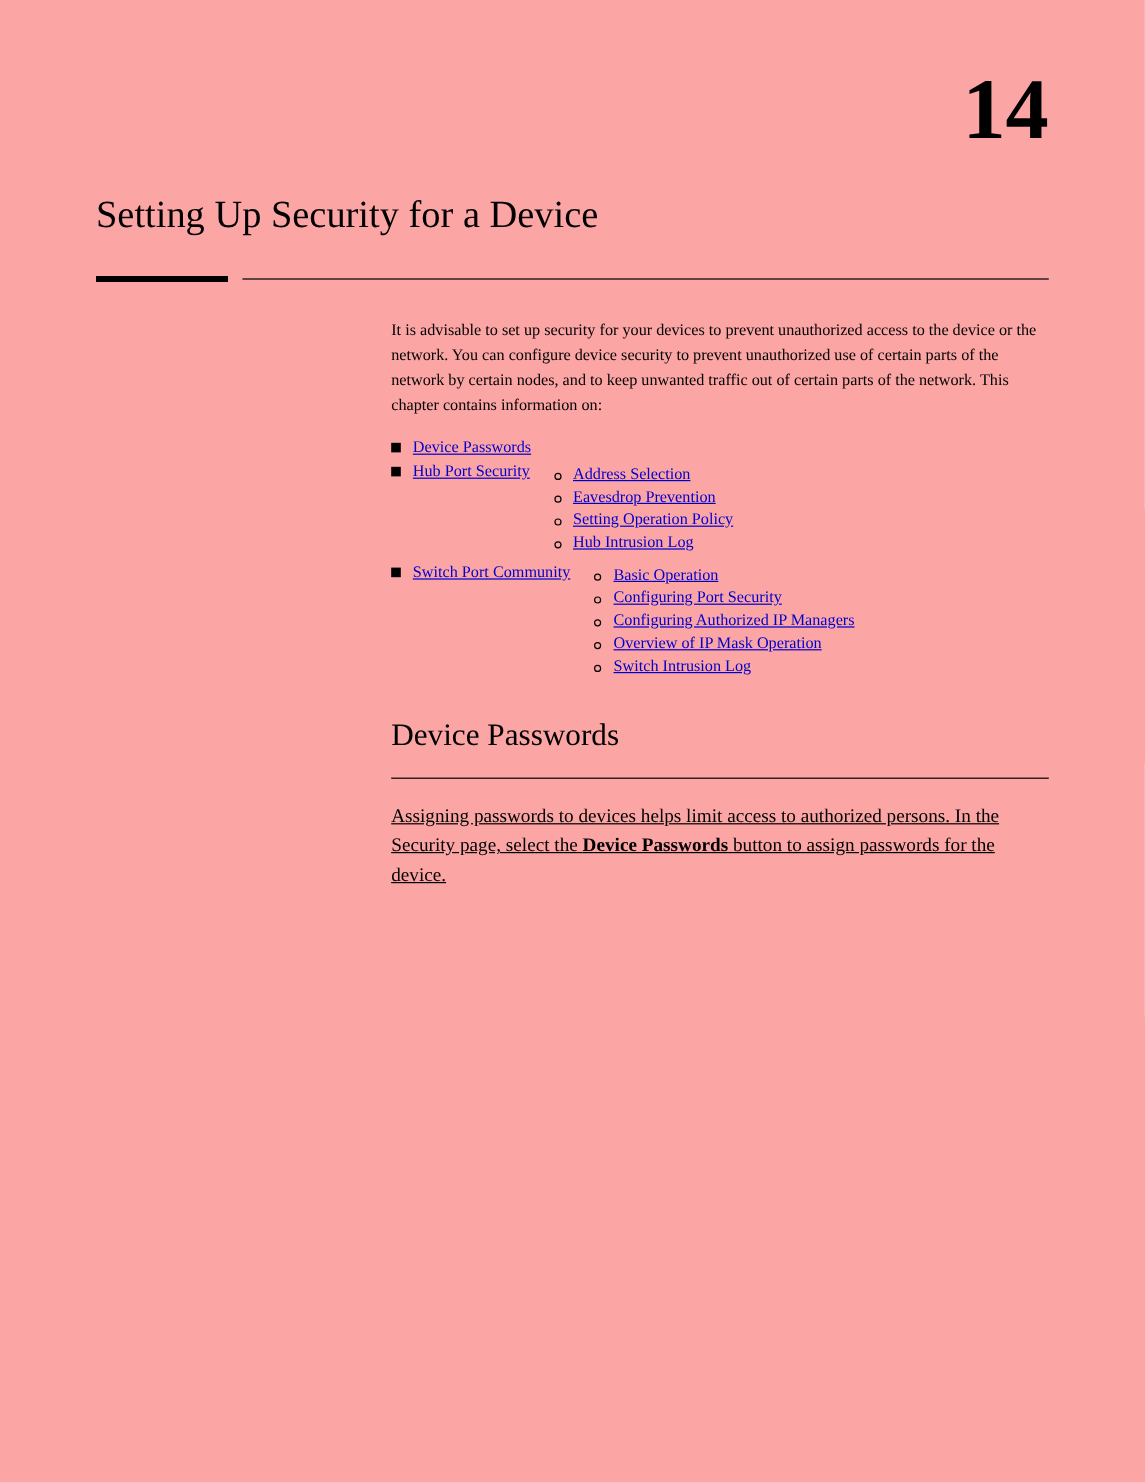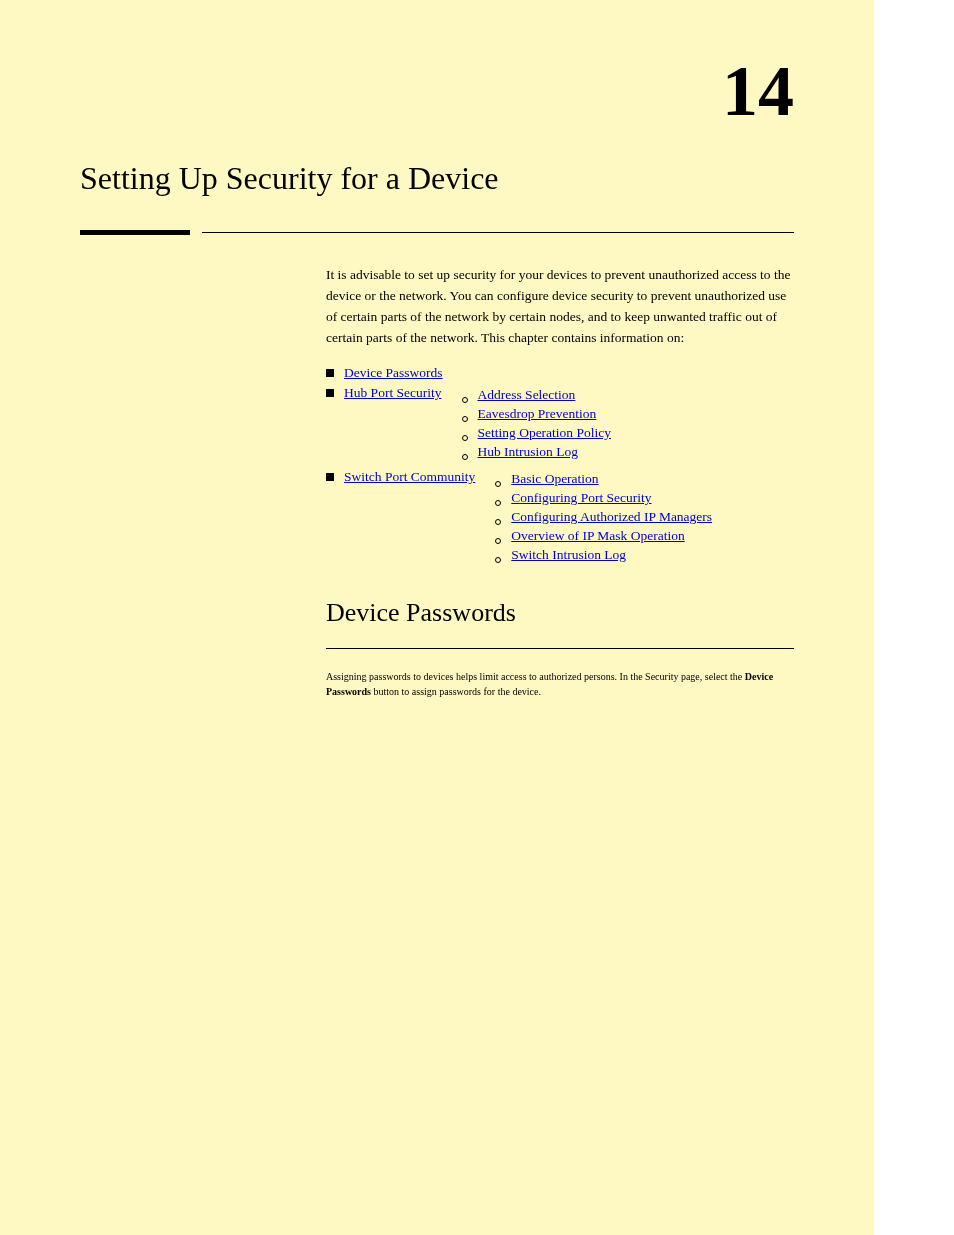--- a/index.html
+++ b/index.html
@@ -11,23 +11,23 @@
     body {
       background: #ffffff;
       font-family: Times New Roman, Times, serif;
       font-size: 14px;
       color: #000000;
       width: 954px;
       min-height: 1235px;
     }
 
     .page-container {
-      width: 874px;
+      width: 954px;
       min-height: 1235px;
-      background: #fef9c3;
+      background: #fca5a5;
       position: relative;
       padding: 60px 0 60px 0;
     }
 
     .chapter-number {
       position: absolute;
       top: 50px;
       right: 80px;
       font-size: 72px;
       font-weight: bold;
@@ -117,21 +117,21 @@
     }
 
     .sub-list {
       list-style: none;
       padding: 0;
       margin: 2px 0 2px 20px;
     }
 
     .sub-list > li {
       display: flex;
-      align-items: flex-end;
+      align-items: center;
       margin-bottom: 3px;
       font-size: 13.5px;
     }
 
     a {
       color: #0000cc;
       text-decoration: underline;
     }
 
     .section-title {
@@ -144,23 +144,24 @@
     }
 
     .section-divider {
       width: 100%;
       height: 1px;
       background: #000000;
       margin-bottom: 20px;
     }
 
     .section-text {
-      font-size: 10px;
+      font-size: 16px;
       line-height: 1.55;
       color: #000000;
+      text-decoration: underline;
     }
 
     .section-text strong {
       font-weight: bold;
     }
   </style>
 </head>
 <body>
 
 <div class="page-container">

